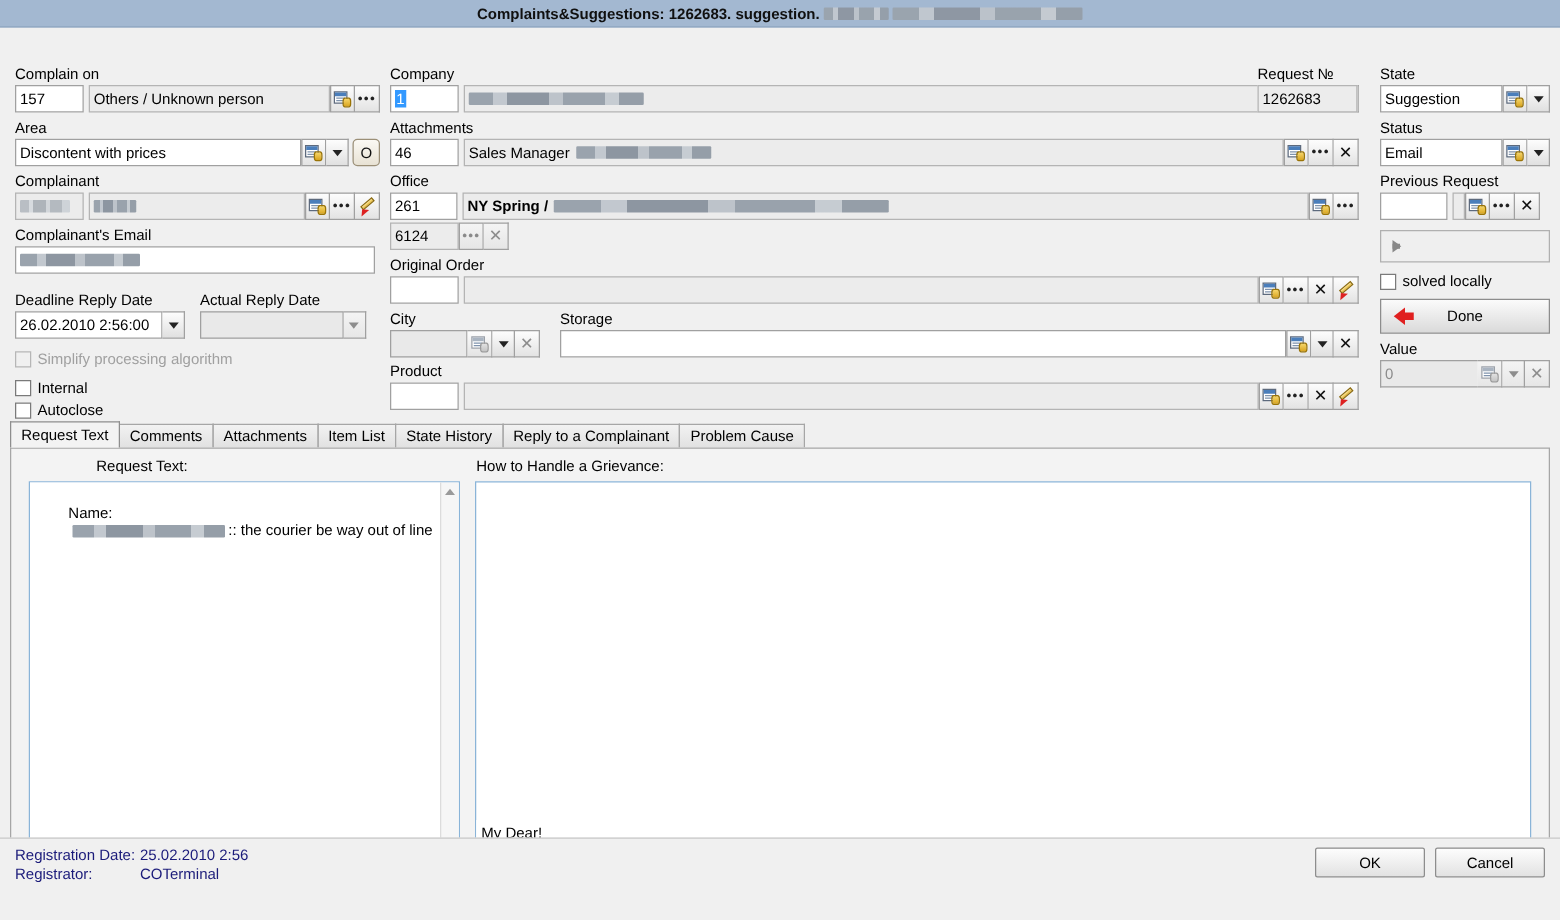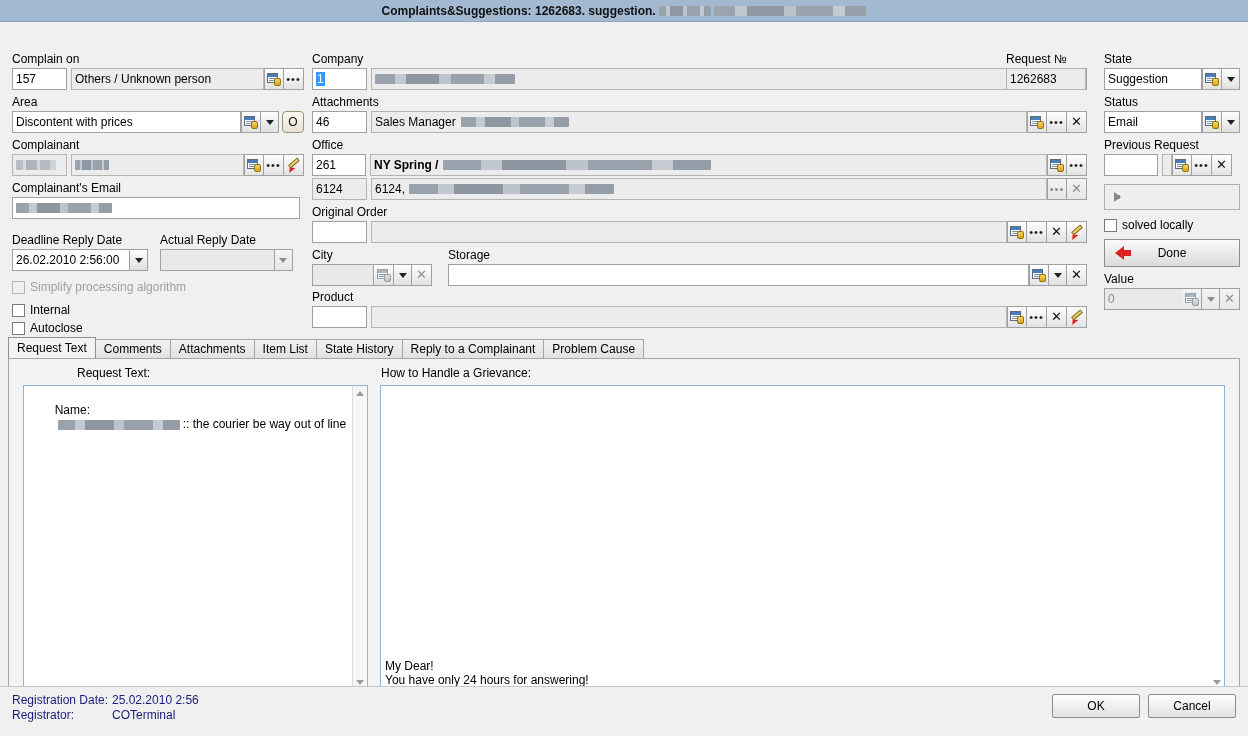--- a/index.html
+++ b/index.html
@@ -116,21 +116,21 @@
   .ta {
     flex:1 1 auto; padding:3px 4px; font-size:12px; line-height:14px;
     color:#000; overflow:hidden; white-space:pre-wrap; background:#fff;
   }
   .sbar { width:15px; background:#f6f6f6; border-left:1px solid #dcdcdc; position:relative; flex:0 0 auto; cursor:pointer;}
   .sbar .up, .sbar .dn { position:absolute; left:3px; width:0;height:0;
     border-left:4px solid transparent;border-right:4px solid transparent; }
   .sbar .up { top:5px; border-bottom:5px solid #9a9a9a; }
   .sbar .dn { bottom:5px; border-top:5px solid #9a9a9a; }
   
-  .statusbar { position:absolute; left:0; bottom:0; width:1248px; height:50px; border-top:1px solid #c8c8c8; background:#f0f0f0;margin-top:42px; }
+  .statusbar { position:absolute; left:0; bottom:0; width:1248px; height:66px; border-top:1px solid #c8c8c8; background:#f0f0f0;margin-top:42px; }
   .regtxt { color:#1b1b7a; font-size:12px; line-height:15px; }
   .okbtn, .cancelbtn {
     width:88px;height:24px;border:1px solid #8d8d8d;border-radius:2px;
     background:linear-gradient(#fdfdfd,#e2e2e2);
     display:flex;align-items:center;justify-content:center;font-size:12px;cursor:pointer;
   }
 </style>
 </head>
 <body>
 
@@ -298,24 +298,20 @@
             <span class="cyl"></span>
           </span>
       </div>
       <div class="btn-ico">
           <span class="dots">•••</span>
         </div>
     </div>
 
     <div class="row" style="margin-top:2px">
       <div class="fld ro" style="width:55px">6124</div>
-      <div class="fld ro" style="flex:1 1 auto; margin-left:4px; display:flex; align-items:center; gap:4px">
-        <span>6124,</span>
-        <span class="redact" style="width:205px"></span>
-      </div>
       <div class="btn-ico sep dis">
           <span class="dots dis">•••</span>
         </div>
       <div class="btn-ico dis">
           <span class="xmark dis">✕</span>
         </div>
     </div>
 
     <div class="lbl" style="margin-top:5px">Original Order</div>
     <div class="row" style="margin-top:2px">

